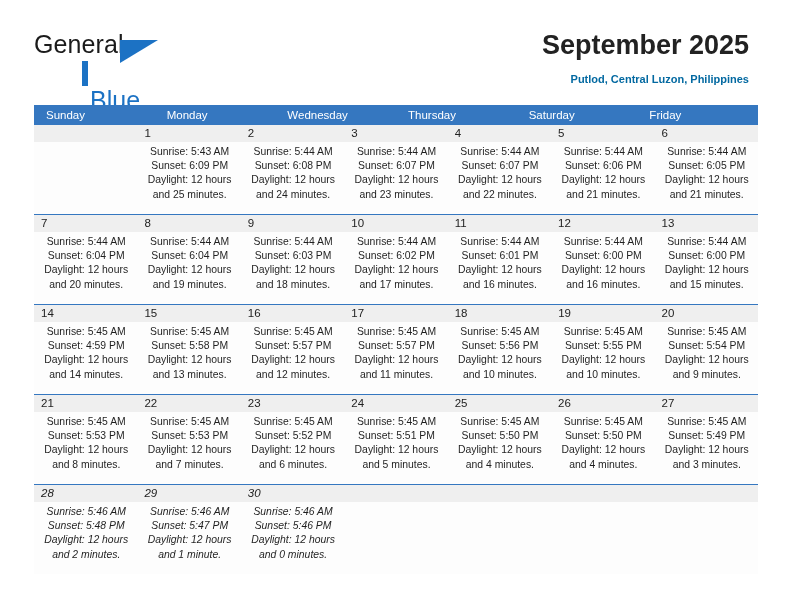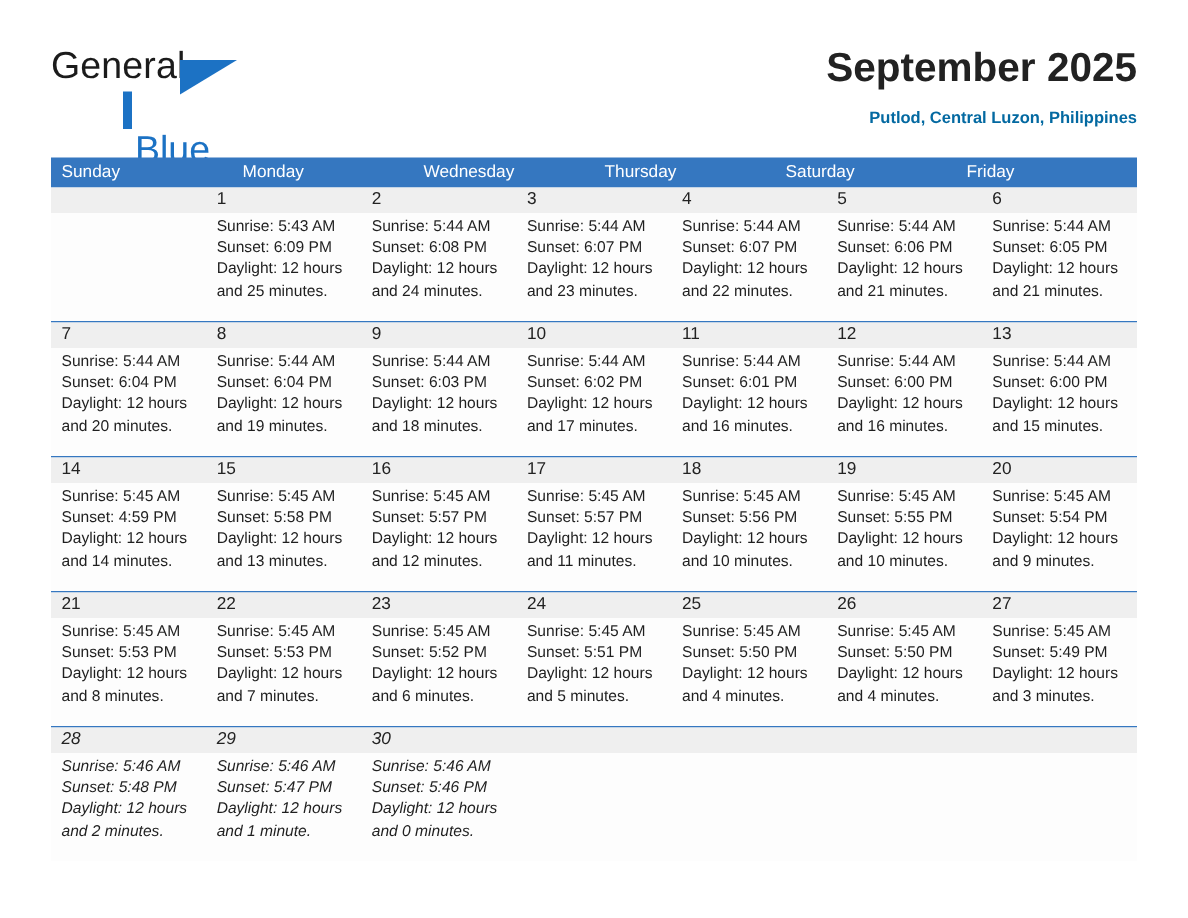--- a/index.html
+++ b/index.html
@@ -21,21 +21,21 @@
     width: 792px;
     height: 612px;
     box-sizing: border-box;
   }
 
   
   .header {
     position: absolute;
     left: 34px;
     top: 28px;
-    right: 34px;
+    right: 43px;
     height: 68px;
   }
 
   .brand {
     position: absolute;
     left: 0;
     top: 0;
     width: 220px;
     height: 62px;
   }
@@ -107,21 +107,21 @@
   .weekday-row {
     display: flex;
     background: #3577c0;
     height: 20px;
   }
   .weekday {
     flex: 1 1 0;
     color: #ffffff;
     font-size: 11.5px;
     line-height: 20px;
-    padding-left: 7px;
+    padding-left: 12px;
     box-sizing: border-box;
     white-space: nowrap;
     overflow: hidden;
   }
 
   .week {
     position: relative;
     border-top: 1.6px solid #3577c0;
   }
   .week:first-of-type {
@@ -129,20 +129,21 @@
   }
   .week-numbers {
     display: flex;
     background: #efefef;
     height: 17px;
   }
   .week-bodies {
     display: flex;
     height: 72px;
     background: #fdfdfd;
+    text-align: center;
   }
   .daynum {
     flex: 1 1 0;
     font-size: 11.5px;
     line-height: 17px;
     padding-left: 7px;
     color: #222222;
     box-sizing: border-box;
   }
   .daycell {

